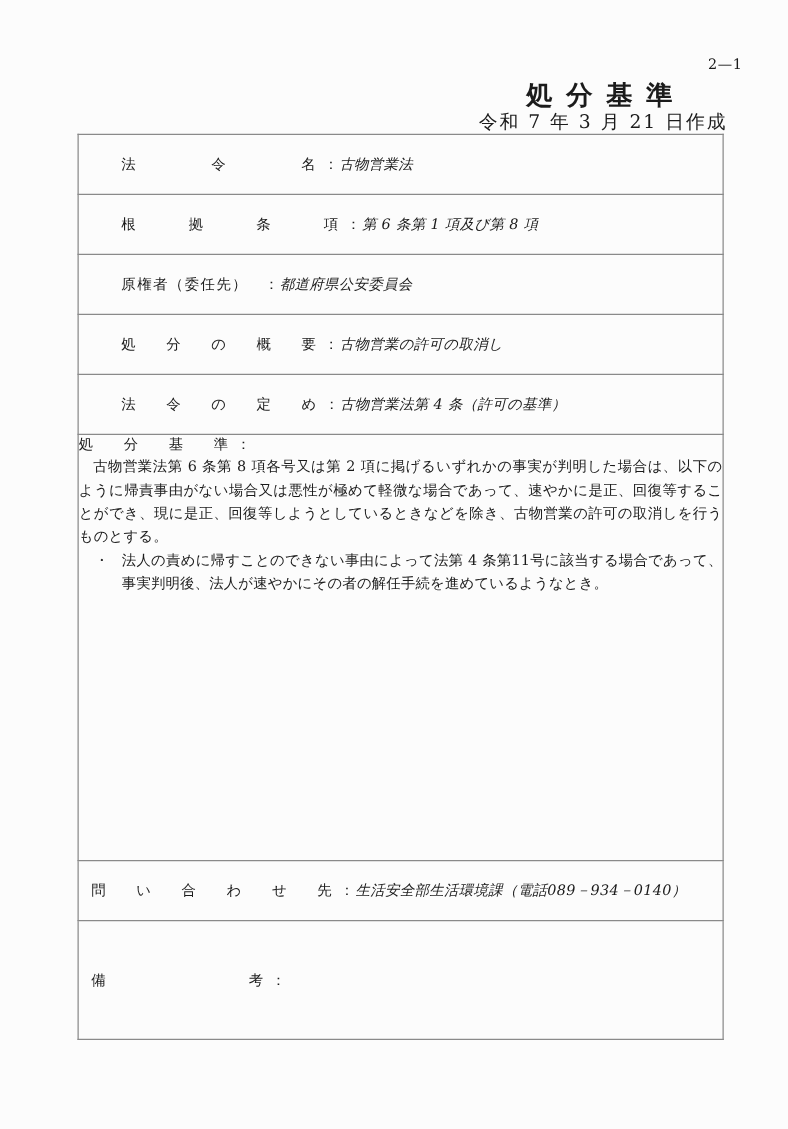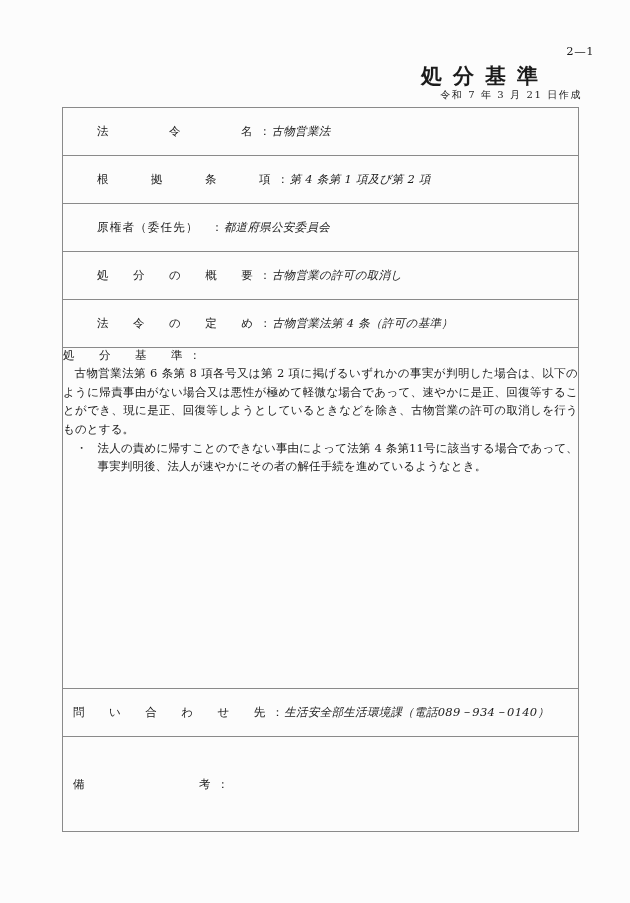--- a/index.html
+++ b/index.html
@@ -34,21 +34,21 @@
     font-size: 21px;
     font-weight: 700;
     letter-spacing: 11px;
     text-indent: 11px;
     white-space: nowrap;
   }
   .doc-date {
     position: absolute;
     top: 88px;
     right: 48px;
-    font-size: 10px;
+    font-size: 15px;
     letter-spacing: 1.6px;
     white-space: nowrap;
   }
 
   
   .doc-table {
     position: absolute;
     left: 62px;
     top: 107px;
     width: 517px;
@@ -162,21 +162,21 @@
           <span class="field-sep">：</span>
           <span class="field-value">古物営業法</span>
         </div>
       </td>
     </tr>
     <tr class="field-row">
       <td>
         <div class="field-line">
           <span class="field-label">根　　拠　　条　　項</span>
           <span class="field-sep">：</span>
-          <span class="field-value">第 4 条第 1 項及び第 2 項</span>
+          <span class="field-value">第 6 条第 1 項及び第 8 項</span>
         </div>
       </td>
     </tr>
     <tr class="field-row">
       <td>
         <div class="field-line">
           <span class="field-label w-tight">原権者（委任先）　</span>
           <span class="field-sep">：</span>
           <span class="field-value">都道府県公安委員会</span>
         </div>

